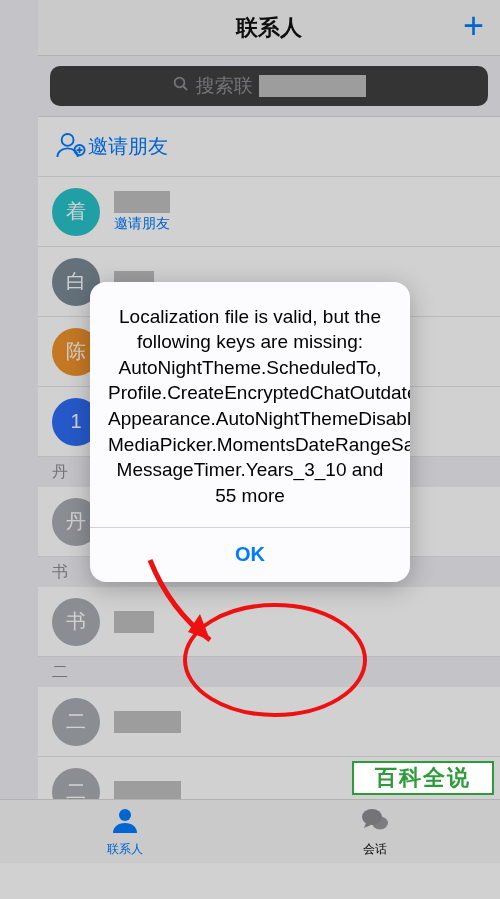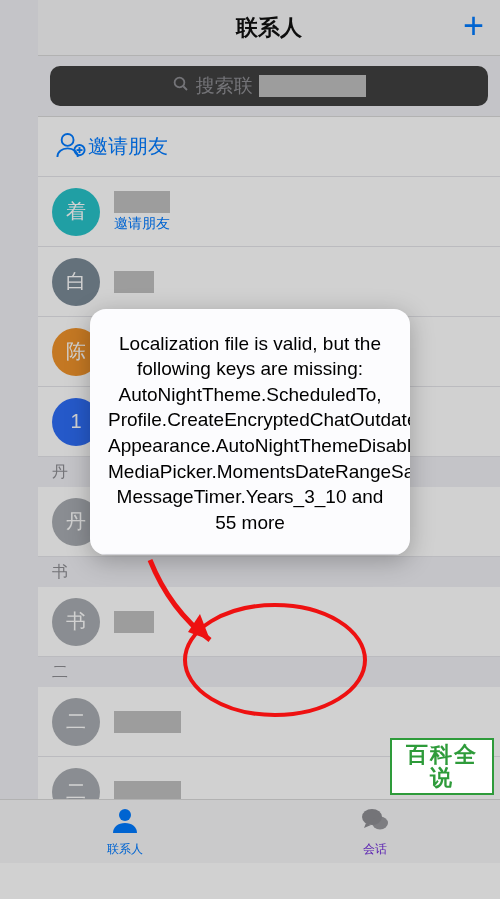--- a/index.html
+++ b/index.html
@@ -28,40 +28,40 @@
   .row-body { display: flex; flex-direction: column; gap: 2px; }
   .row-name { font-size: 19px; color: #111; }
   .row-status { font-size: 14px; color: #007aff; }
   .pix { display: inline-block; background: #c0c0c0; color: transparent; filter: blur(0.3px); }
   .sect { height: 30px; background: #efeff4; color: #8e8e93; font-size: 16px; display: flex; align-items: center; padding: 0 14px; }
 
   
   .tabbar { position: absolute; left: 0; right: 0; bottom: 36px; height: 64px; background: #f7f7f8; border-top: 1px solid #d9d9d9; display: flex; }
   .tab { flex: 1; display: flex; flex-direction: column; align-items: center; justify-content: center; gap: 2px; }
   .tab svg { width: 30px; height: 30px; }
-  .tab-label { font-size: 12px; color: #6d28d9; }
+  .tab-label { font-size: 12px; color: #000000; }
   .tab.active .tab-label { color: #007aff; }
 
   
   .bottom-strip { position: absolute; left:0; right:0; bottom:0; height:36px; background:#fff; }
 
   
   .dim { position: absolute; inset: 0; background: rgba(0,0,0,0.18); }
 
   
   .alert { position: absolute; left: 50%; top: 48%; transform: translate(-50%,-50%); width: 320px; background: #fcfcfe; border-radius: 16px; overflow: hidden; box-shadow: 0 6px 24px rgba(0,0,0,0.25); }
   .alert-body { padding: 22px 18px 18px; text-align: center; font-size: 19px; line-height: 1.35; color: #000; }
   .alert-sep { height: 1px; background: #d0d0d5; }
   .alert-btn { height: 54px; display: flex; align-items: center; justify-content: center; color: #007aff; font-size: 20px; font-weight: 600; }
 
   
   .anno { position: absolute; inset: 0; pointer-events: none; }
 
   
-  .wm { position: absolute; right: 6px; bottom: 104px; width: 104px; border: 2px solid #2e9b3a; background: #fff; padding: 3px 4px 4px; text-align: center; }
+  .wm { position: absolute; right: 6px; bottom: 104px; width: 142px; border: 2px solid #2e9b3a; background: #fff; padding: 3px 4px 4px; text-align: center; }
   .wm-t { color: #2e9b3a; font-size: 22px; font-weight: 700; letter-spacing: 2px; line-height: 1.05; }
   .wm-s { color: #6b6b6b; font-size: 12px; letter-spacing: 1px; }
 </style>
 </head>
 <body>
 
 <div class="screen">
 
   <div class="header">
     <div class="header-title">联系人</div>
@@ -182,20 +182,21 @@
       </span>
       <span class="tab-label">会话</span>
     </div>
   </div>
 
   <div class="dim"></div>
 
   <div class="alert">
     <div class="alert-body">Localization file is valid, but the following keys are missing: AutoNightTheme.ScheduledTo, Profile.CreateEncryptedChatOutdatedError, Appearance.AutoNightThemeDisabled, MediaPicker.MomentsDateRangeSameMonthYearFormat, MessageTimer.Years_3_10 and 55 more</div>
     <div class="alert-sep"></div>
+    <div class="alert-btn">OK</div>
   </div>
 
   <svg class="anno" width="500" height="899">
     <ellipse cx="275" cy="660" rx="90" ry="55" fill="none" stroke="#e11" stroke-width="4"></ellipse>
     <path d="M150 560 Q170 610 210 640" fill="none" stroke="#e11" stroke-width="5"></path>
     <polygon points="210,640 188,632 200,614" fill="#e11"></polygon>
   </svg>
 
   <div class="wm">
     <div class="wm-t">百科全说</div>

